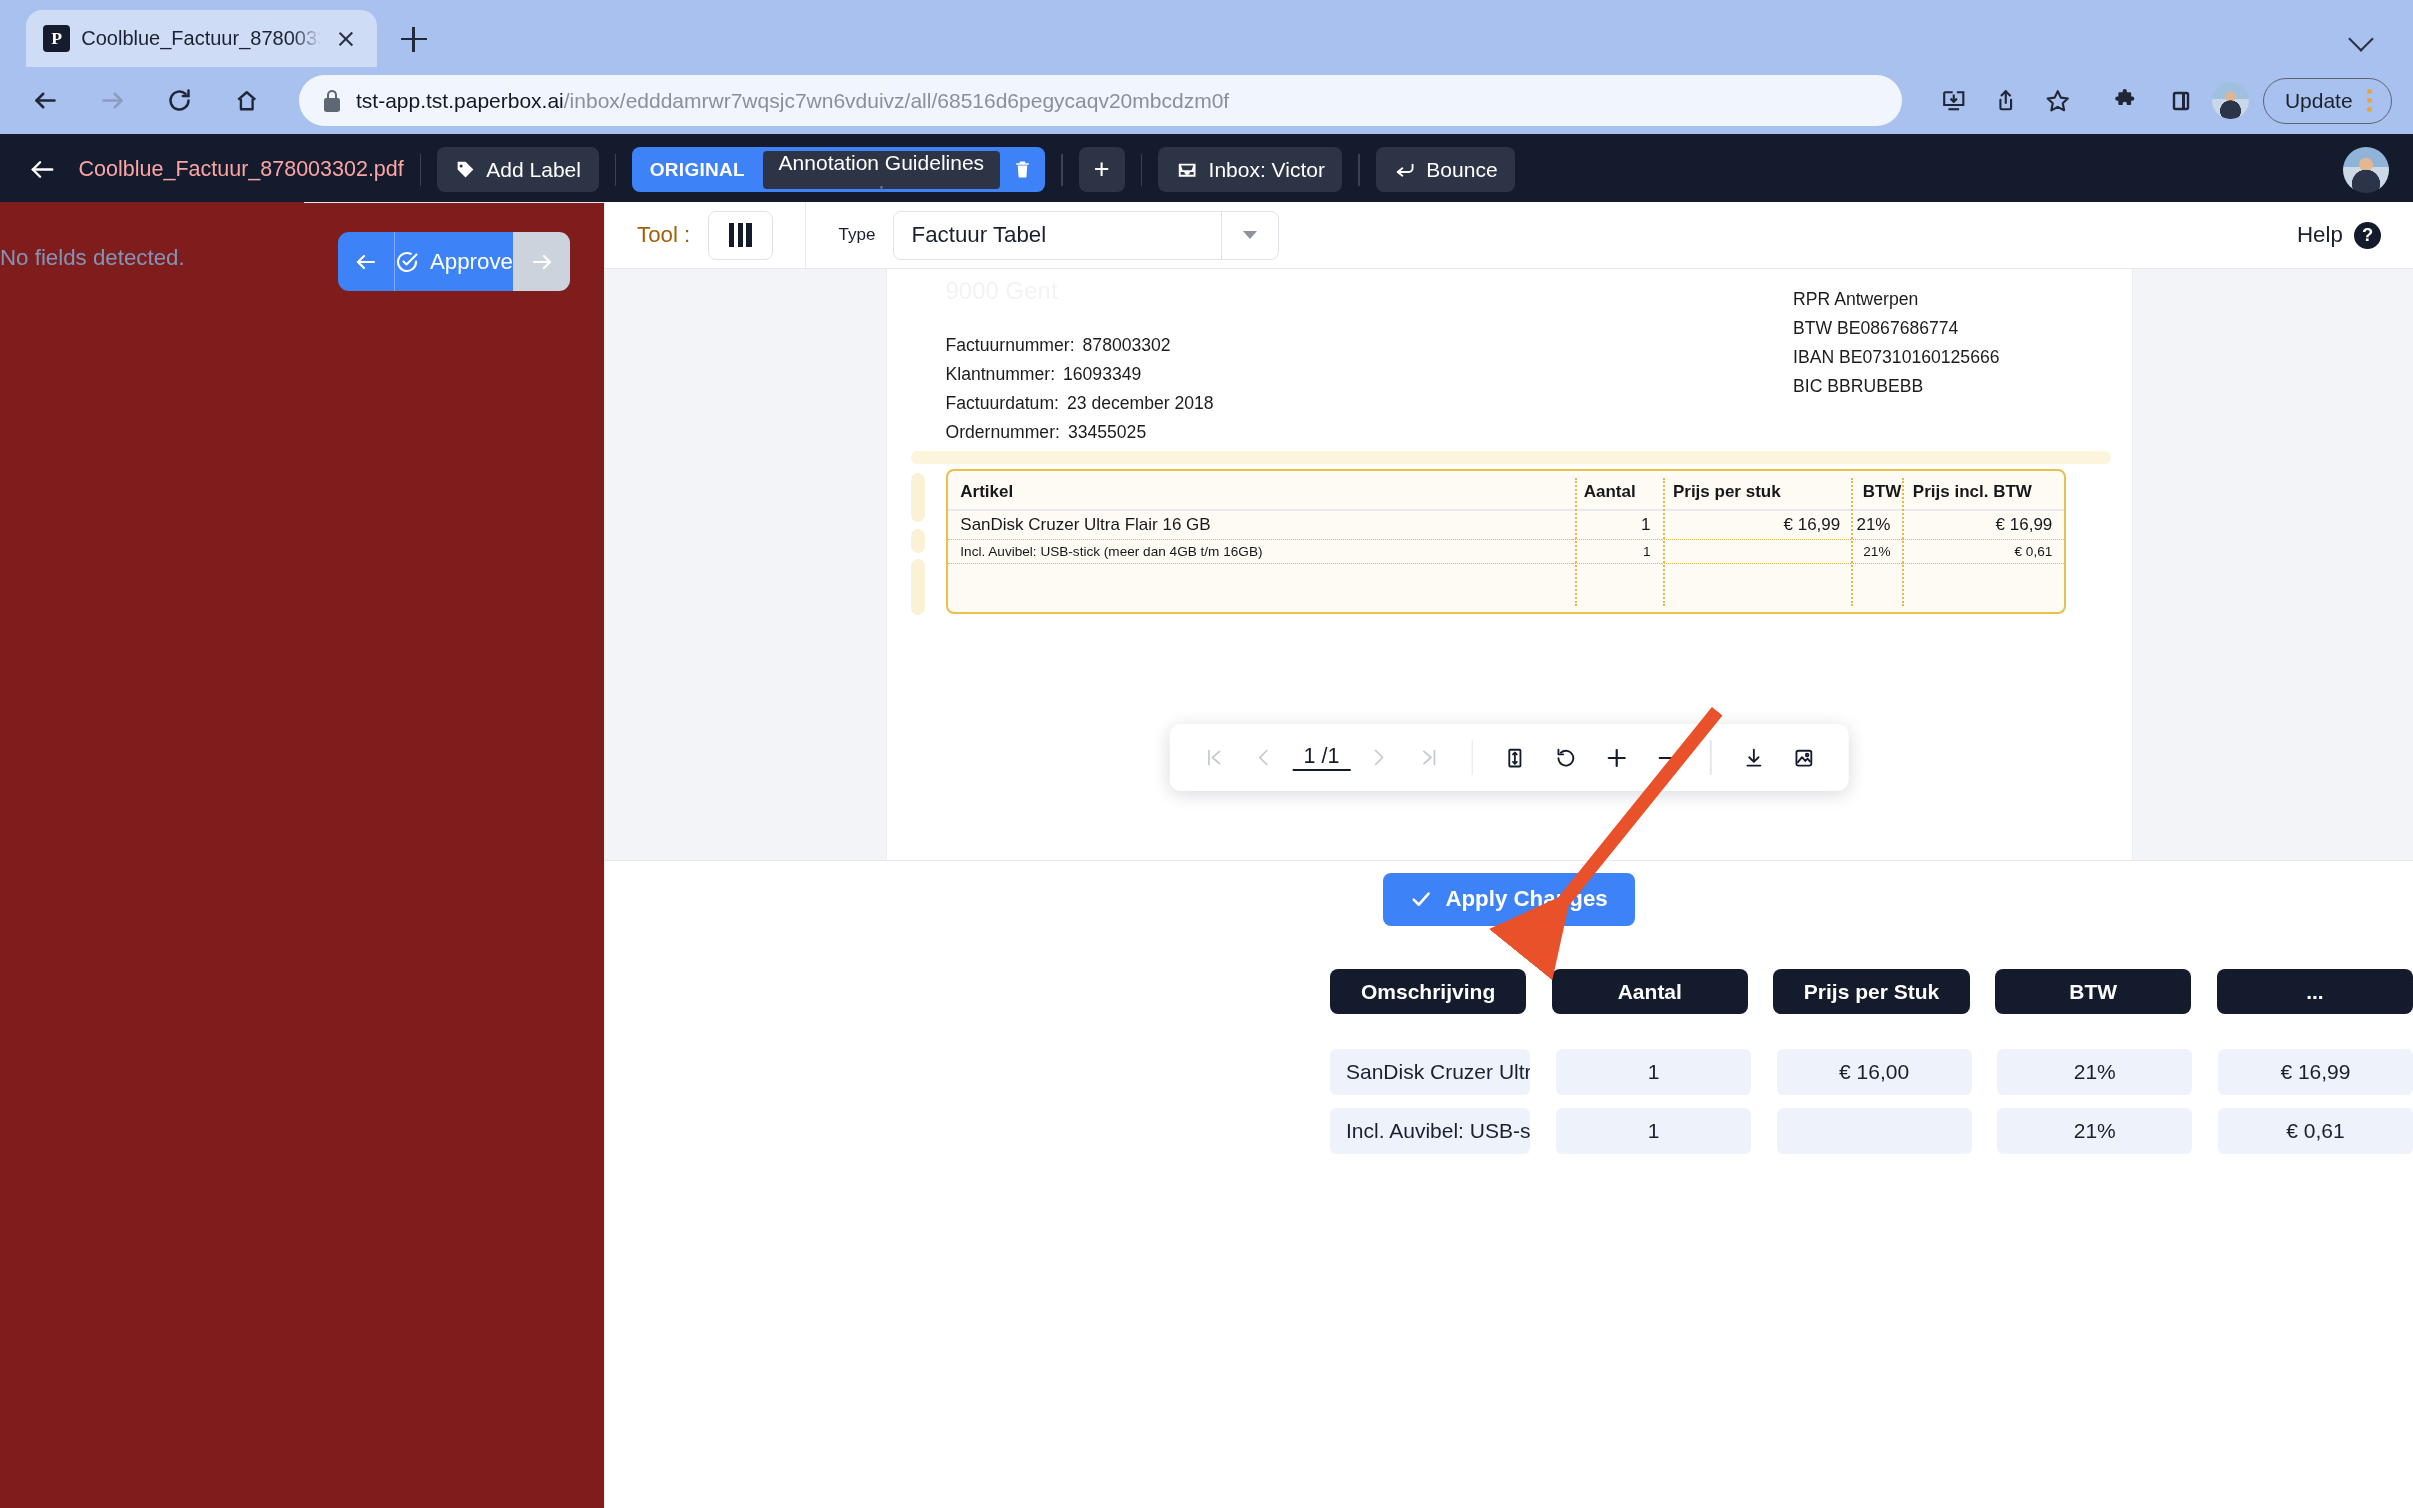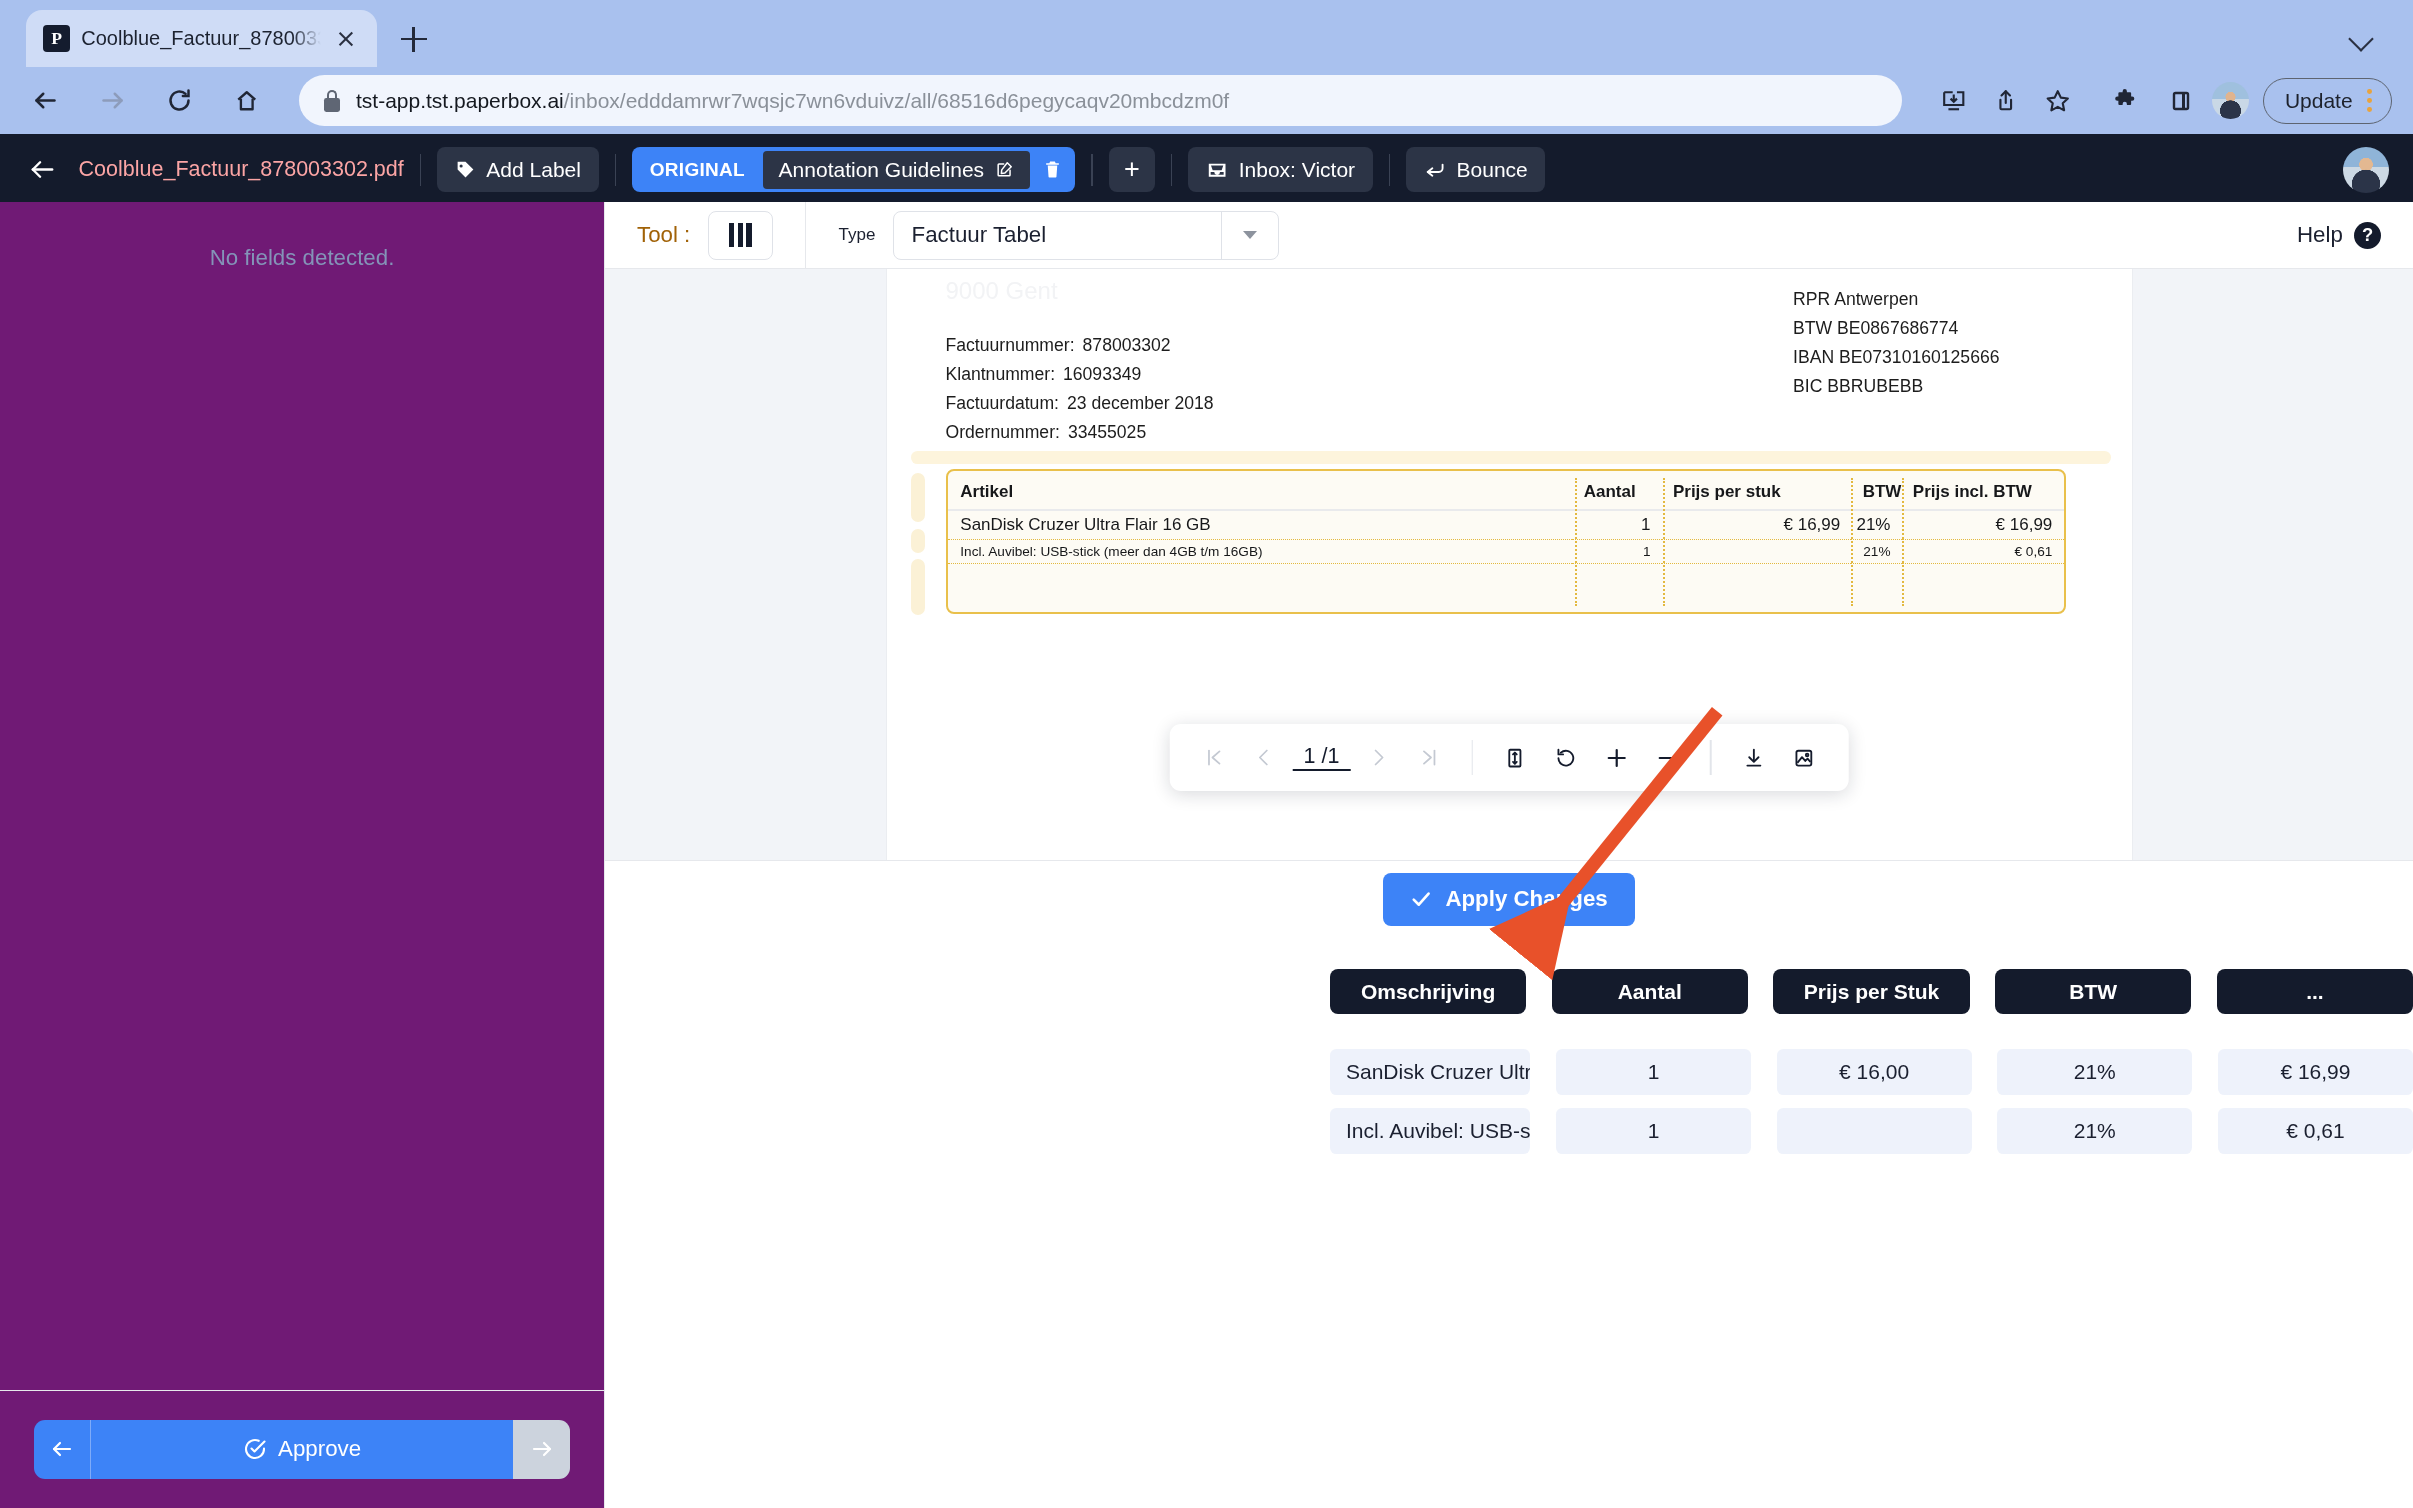--- a/index.html
+++ b/index.html
@@ -135,20 +135,21 @@
     border-radius: 8px; height: 45px; overflow: hidden; cursor: pointer;
   }
   .seg-original {
     color: #fff; font-size: 19px; font-weight: bold; letter-spacing: 0.3px;
     padding: 0 17.6px; line-height: 45px;
   }
   .seg-guidelines {
     background: #2c3446; color: #fff; font-size: 21px; height: 38px;
     display: flex; align-items: center; gap: 11.2px; padding: 0 16px;
     border-radius: 4px;
+    flex-direction: column;
   }
   .seg-trash {
     width: 45px; height: 45px; display: flex; align-items: center;
     justify-content: center; color: #fff;
   }
   .plus-btn {
     width: 46px; height: 45px; background: #2c3446; border-radius: 8px;
     display: flex; align-items: center; justify-content: center;
     color: #fff; font-size: 27px; cursor: pointer;
   }
@@ -158,22 +159,22 @@
     background:
       radial-gradient(circle at 50% 80%, #2b3448 0 32%, transparent 33%),
       radial-gradient(circle at 50% 38%, #e3b891 0 18%, transparent 19%),
       linear-gradient(#8fb4d8 0 44%, #cdd9e4 44% 100%);
   }
 
   
   .main { display: flex; height: calc(1508px - 67px - 67px - 3.2px - 65px); }
 
   .sidebar {
-    width: 605px; background: #701a75; border-right: 1.6px solid #e6e8ec;
-    display: flex; flex-direction: column; flex: none;
+    width: 605px; background: #7f1d1d; border-right: 1.6px solid #e6e8ec;
+    display: flex; flex-direction: row; flex: none;
   }
   .sidebar-msg {
     text-align: center; color: #8494b8; font-size: 22.3px;
     padding-top: 43px;
   }
   .sidebar-spacer { flex: 1; }
   .sidebar-footer { border-top: 1.6px solid #e6e8ec; padding: 29px 34px; }
   .approve-row { display: flex; height: 59px; border-radius: 11px; overflow: hidden; }
   .approve-prev {
     width: 57px; background: #3d83f7; display: flex; align-items: center;

